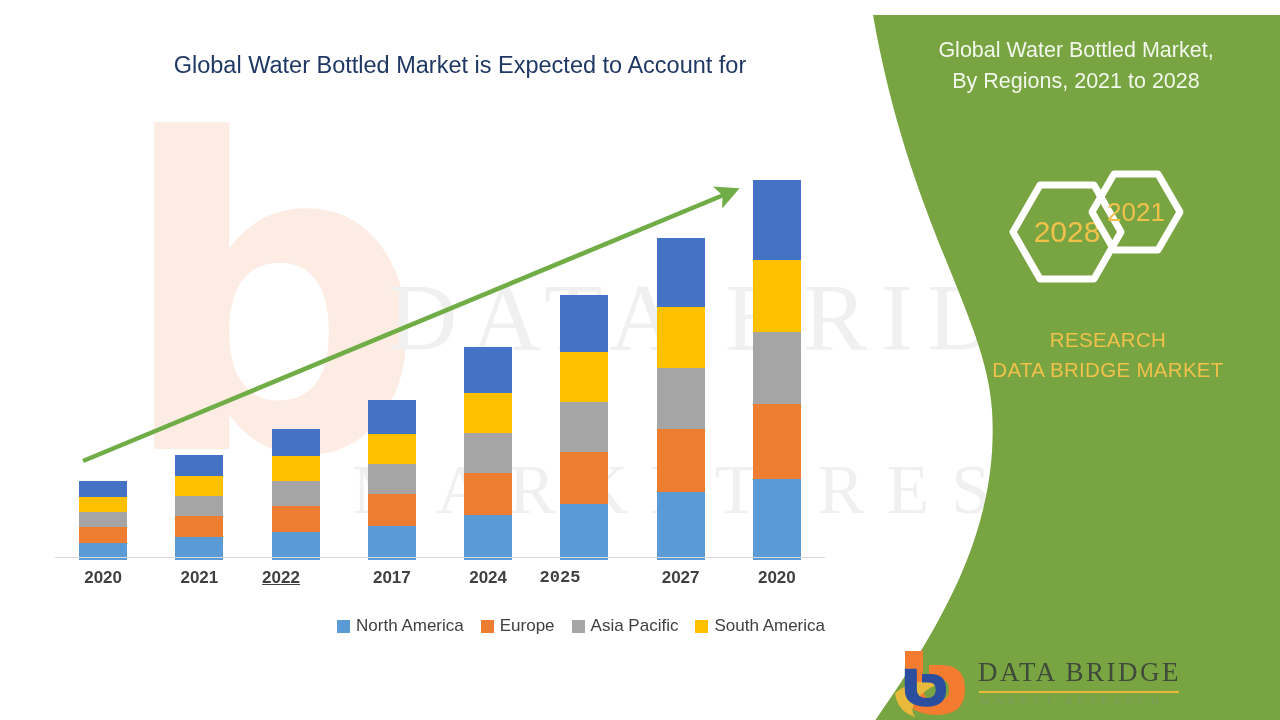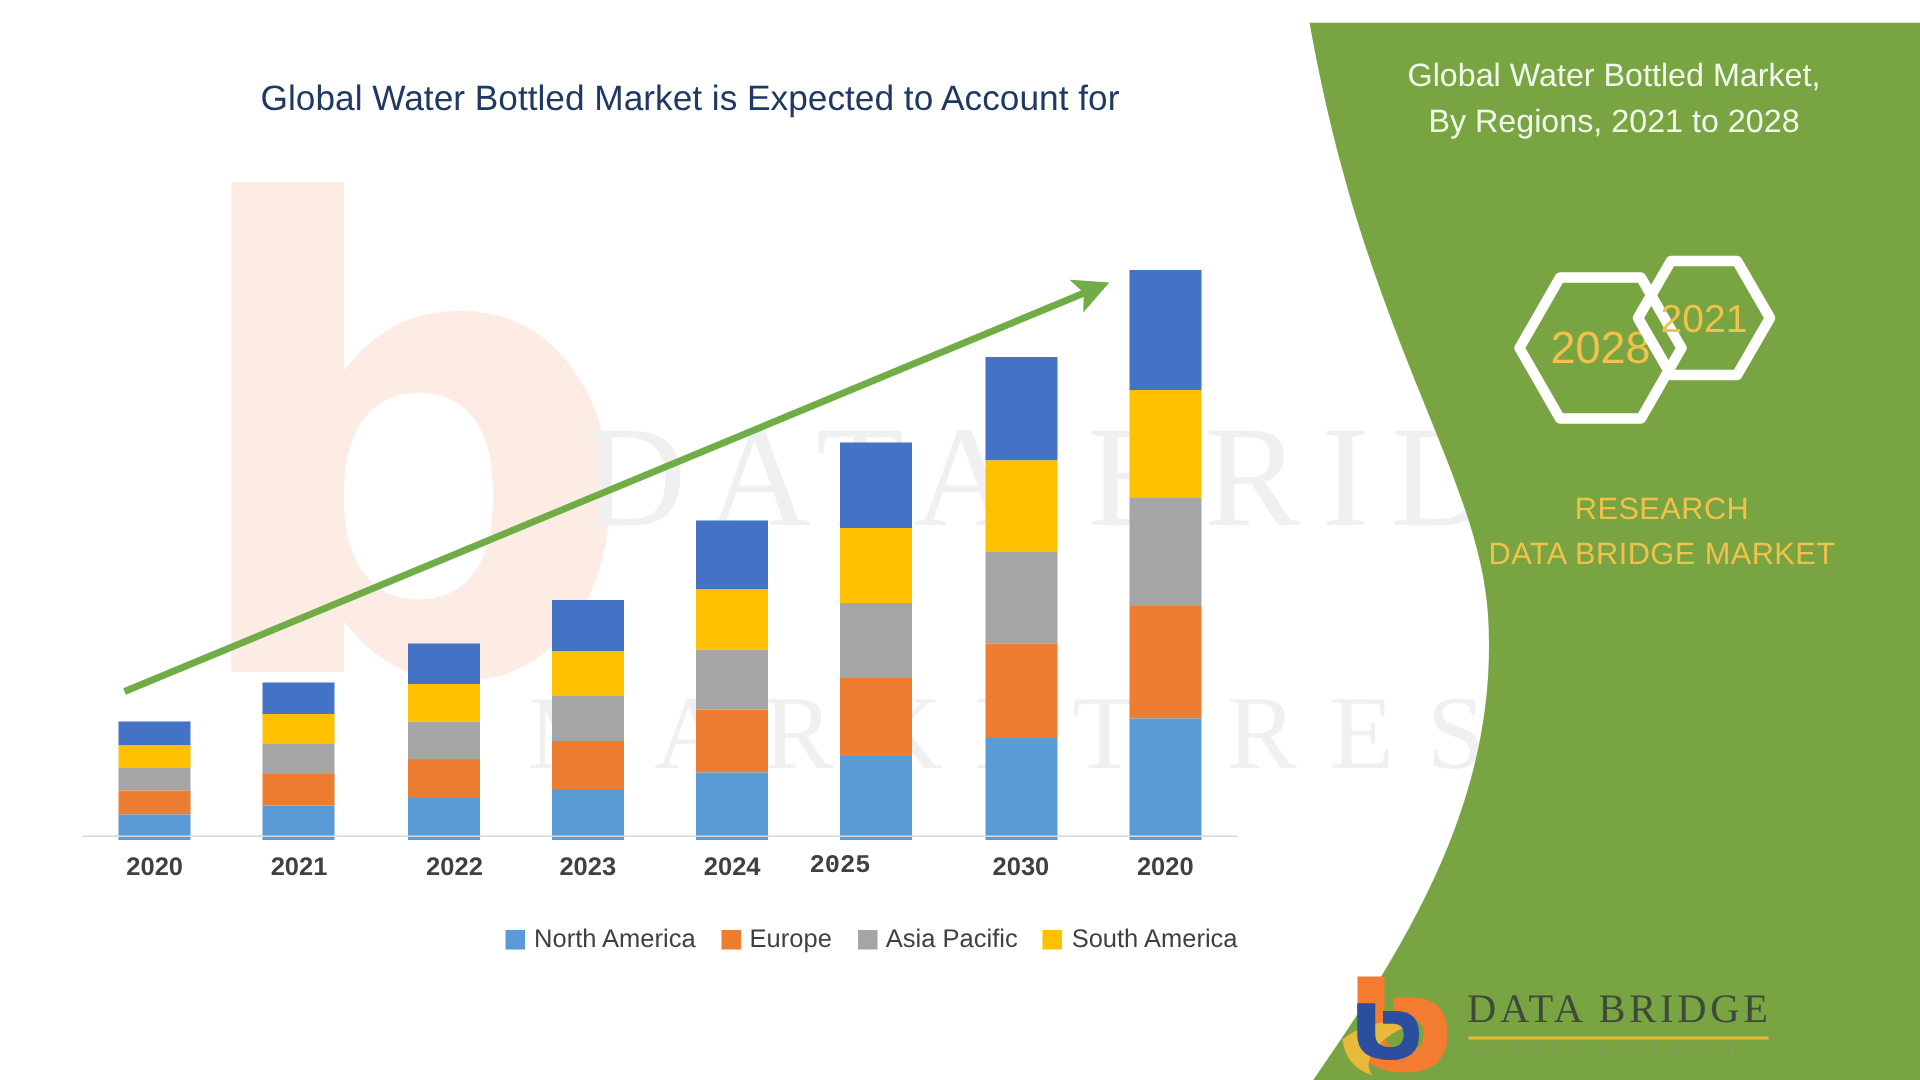--- a/index.html
+++ b/index.html
@@ -256,25 +256,25 @@
       <marker id="arrowhead" markerWidth="5.2" markerHeight="5.2" refX="2.0" refY="2.6" orient="auto">
         <path d="M0,0 L5.2,2.6 L0,5.2 L1.2,2.6 Z" fill="#70ad47"></path>
       </marker>
     </defs>
     <line x1="83" y1="461" x2="726" y2="194" stroke="#70ad47" stroke-width="4.6" marker-end="url(#arrowhead)"></line>
   </svg>
 
   <div class="xlabels" id="xlabels">
       <div class="xlabel" style="left: 8.125px;">2020</div>
       <div class="xlabel" style="left: 104.375px;">2021</div>
-      <div class="xlabel" style="left: 208px;">2022</div>
-      <div class="xlabel" style="left: 296.875px;">2023</div>
+      <div class="xlabel" style="left: 186px; text-decoration: underline;">2022</div>
+      <div class="xlabel" style="left: 296.875px;">2017</div>
       <div class="xlabel" style="left: 393.125px;">2024</div>
       <div class="xlabel" style="left: 465px; font-family: Liberation Mono, monospace;">2025</div>
-      <div class="xlabel" style="left: 585.625px;">2030</div>
+      <div class="xlabel" style="left: 585.625px;">2027</div>
       <div class="xlabel" style="left: 681.875px;">2020</div>
     </div>
 
   <div class="legend" id="legend">
       <div class="legend-item">
         <span class="legend-swatch" style="background: rgb(91, 155, 213);"></span>
         <span class="legend-label">North America</span>
       </div>
       <div class="legend-item">
         <span class="legend-swatch" style="background: rgb(237, 125, 49);"></span>

